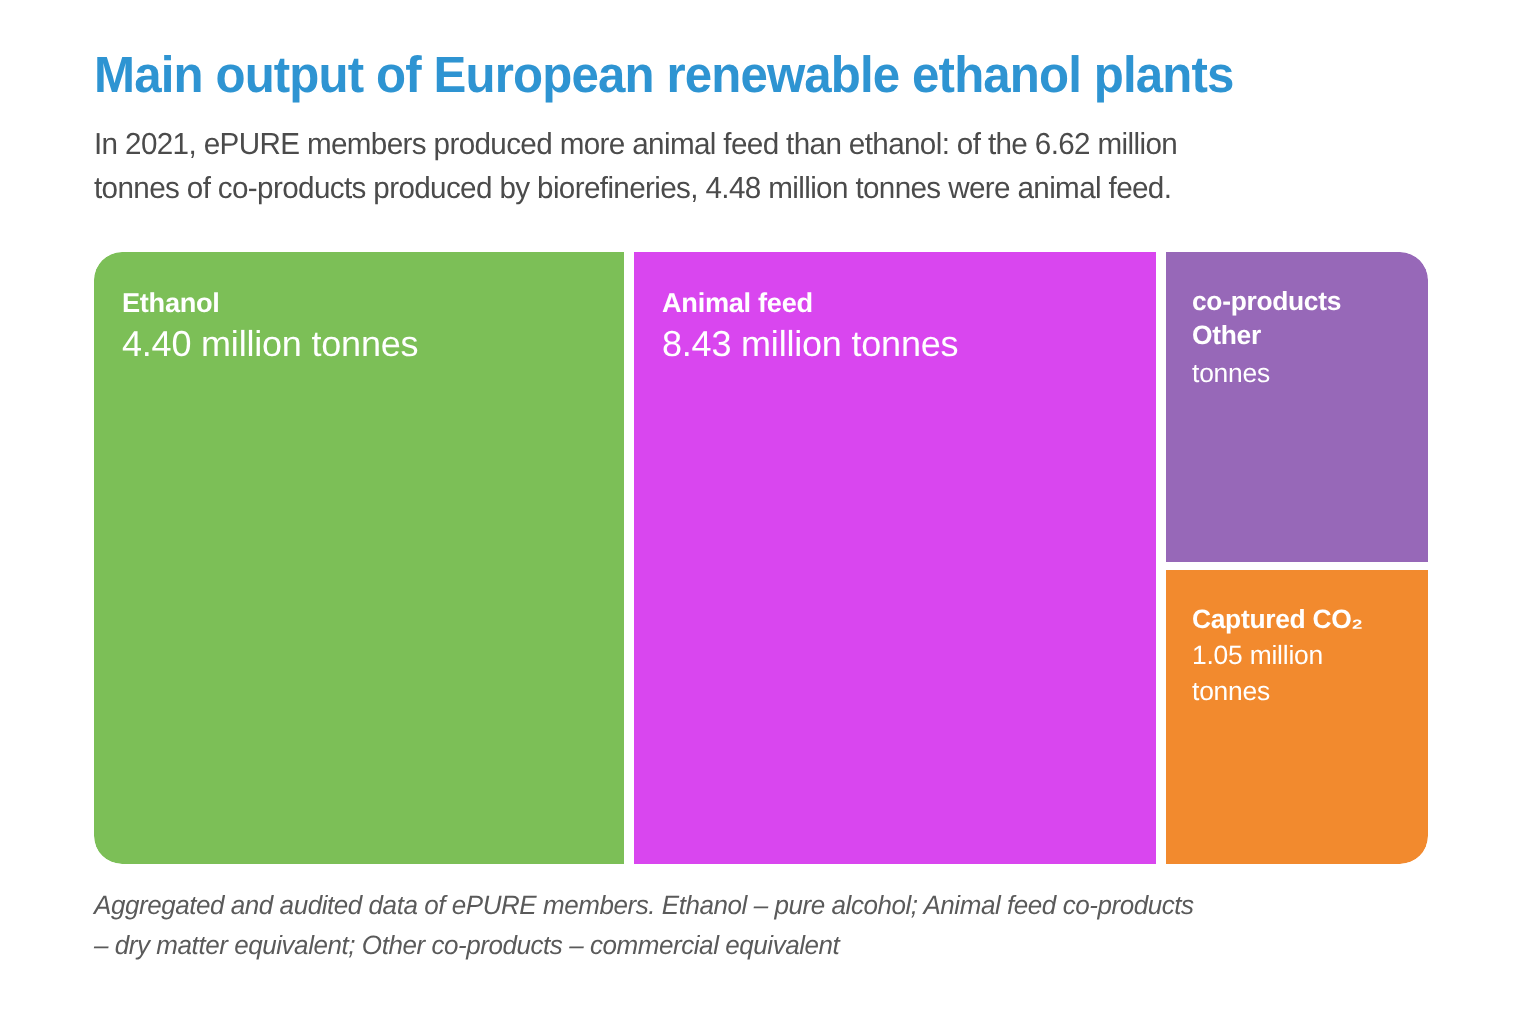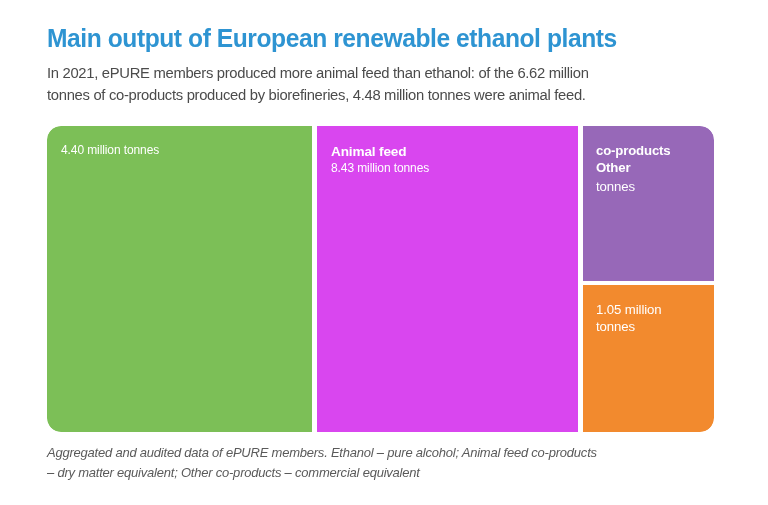--- a/index.html
+++ b/index.html
@@ -112,21 +112,21 @@
     font-weight: bold;
     font-size: 13.6px;
     line-height: 1.28;
     letter-spacing: -0.15px;
     margin: 0 0 1px 0;
   }
   .tm-value {
     display: block;
     font-family: "Liberation Sans", sans-serif;
     font-weight: normal;
-    font-size: 12px;
+    font-size: 18px;
     line-height: 1.28;
     letter-spacing: -0.1px;
     margin: 0;
   }
   .tm-label .lbl-line,
   .tm-value .val-line { display: block; }
 
   .cell-other .tm-label,
   .cell-other .tm-value,
   .cell-co2 .tm-label,
@@ -160,20 +160,23 @@
     <h1 class="chart-title" style="color: rgb(46, 148, 210);">Main output of European renewable ethanol plants</h1>
     <p class="chart-subtitle">
       <span class="sub-line">In 2021, ePURE members produced more animal feed than ethanol: of the 6.62 million</span>
       <span class="sub-line">tonnes of co-products produced by biorefineries, 4.48 million tonnes were animal feed.</span>
     </p>
   </div>
 
   <div class="treemap">
 
     <div class="tm-cell cell-ethanol" style="background:#7CBF57">
+      <span class="tm-label">
+        <span class="lbl-line">Ethanol</span>
+      </span>
       <span class="tm-value">
         <span class="val-line">4.40 million tonnes</span>
       </span>
     </div>
 
     <div class="tm-cell cell-feed" style="background:#d946ef">
       <span class="tm-label">
         <span class="lbl-line">Animal feed</span>
       </span>
       <span class="tm-value">
@@ -185,20 +188,23 @@
       <span class="tm-label">
         <span class="lbl-line">co-products</span>
         <span class="lbl-line">Other</span>
       </span>
       <span class="tm-value">
         <span class="val-line">tonnes</span>
       </span>
     </div>
 
     <div class="tm-cell cell-co2" style="background:#F28A2E">
+      <span class="tm-label">
+        <span class="lbl-line">Captured CO₂</span>
+      </span>
       <span class="tm-value">
         <span class="val-line">1.05 million</span>
         <span class="val-line">tonnes</span>
       </span>
     </div>
 
   </div>
 
   <div class="footnote">
     <span class="fn-line">Aggregated and audited data of ePURE members. Ethanol – pure alcohol; Animal feed co-products</span>

